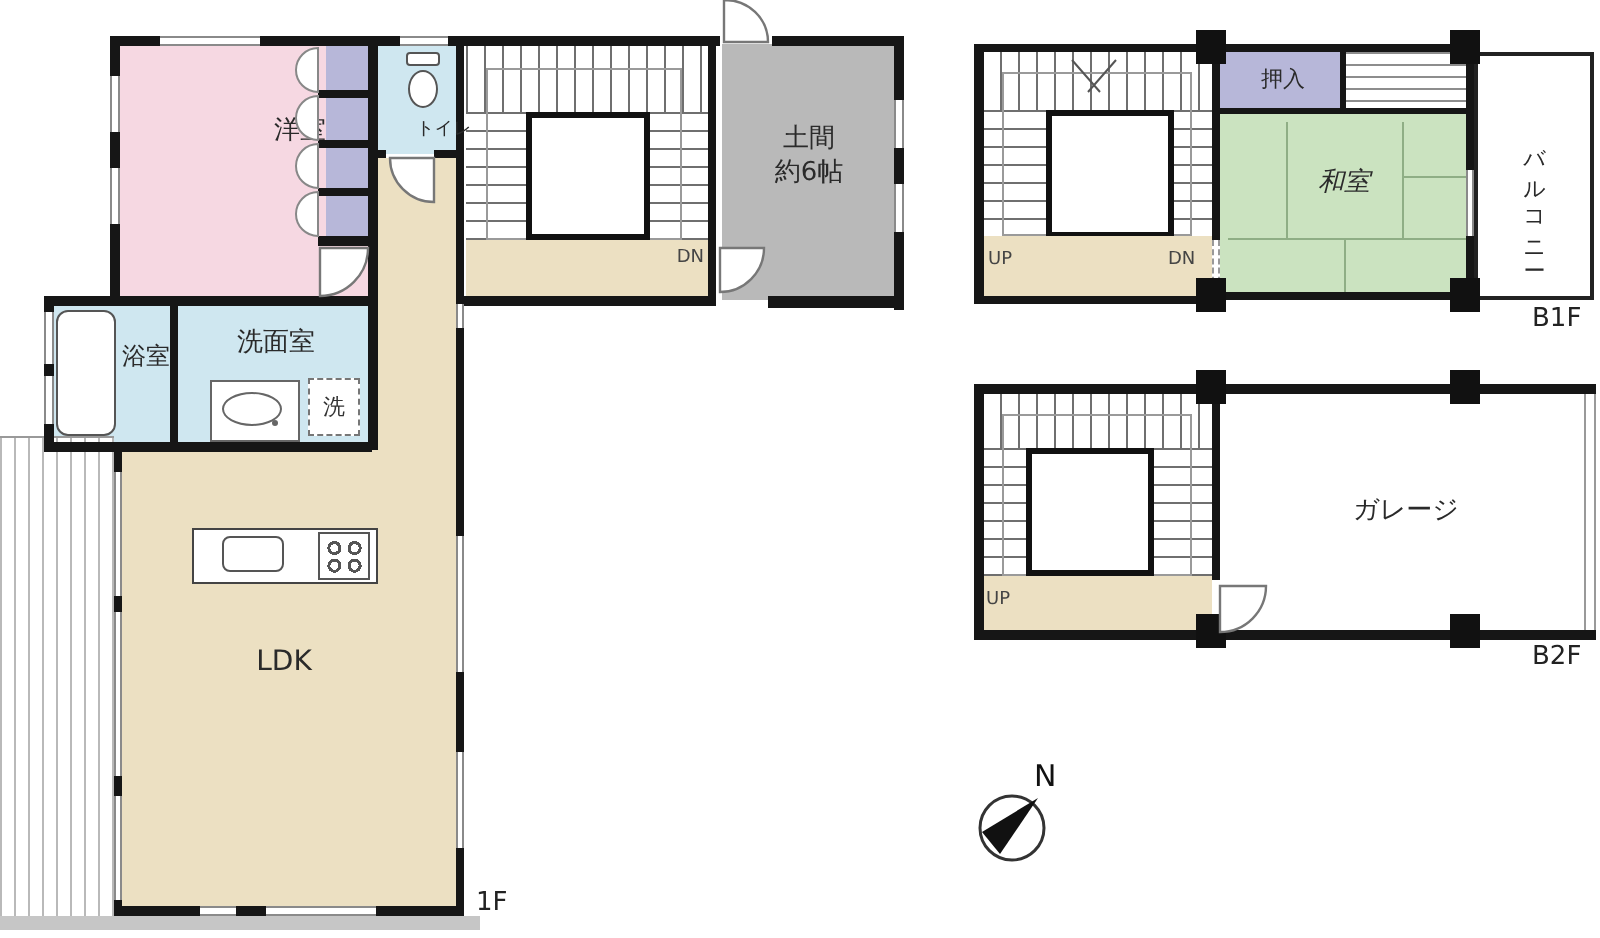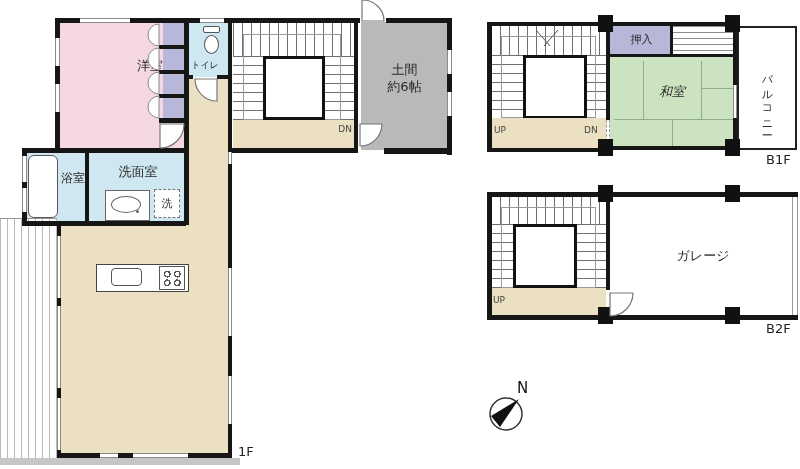--- a/index.html
+++ b/index.html
@@ -129,28 +129,29 @@
     <div class="abs" style="left:111px;top:268px;width:31px;height:18px;background:#fff;border:1px solid #555;border-radius:4px;"></div>
     <div class="abs" style="left:159px;top:266px;width:26px;height:24px;border:1px solid #555;background-image:
       radial-gradient(circle at 30% 32%, transparent 2px, #555 2px 3.5px, transparent 3.5px),
       radial-gradient(circle at 72% 32%, transparent 2px, #555 2px 3.5px, transparent 3.5px),
       radial-gradient(circle at 30% 72%, transparent 2px, #555 2px 3.5px, transparent 3.5px),
       radial-gradient(circle at 72% 72%, transparent 2px, #555 2px 3.5px, transparent 3.5px);"></div>
 
     <div class="lbl" style="left:60px;top:58px;width:100px;font-size:13px;margin-left:40px;">
       <span>洋室</span>
     </div>
-    <div class="lbl" style="left:184px;top:60px;width:42px;font-size:9px;">トイレ</div>
+    <div class="lbl" style="left:201px;top:60px;width:42px;font-size:9px;">トイレ</div>
     <div class="lbl" style="left:361px;top:62px;width:87px;font-size:13px;">
       <span>土間</span>
       <span>約6帖</span>
     </div>
     <div class="lbl" style="left:57px;top:171px;width:32px;font-size:12px;">浴室</div>
     <div class="lbl" style="left:92px;top:164px;width:92px;font-size:13px;">洗面室</div>
     <div class="lbl" style="left:67px;top:322px;width:150px;font-size:14px;">
+      <span>LDK</span>
     </div>
     <div class="floorlbl" style="left:238px;top:444px;">1F</div>
   </div>
 
   <div>
     <div class="abs" style="left:610px;top:26px;width:63px;height:28px;background:#b7b7d9;"></div>
     <div class="hatch-h" style="left:673px;top:26px;width:64px;height:28px;"></div>
     <div class="abs" style="left:610px;top:57px;width:123px;height:89px;background:#cbe3c0;"></div>
     <div class="tatami" style="left:643px;top:61px;width:1px;height:58px;"></div>
     <div class="tatami" style="left:701px;top:61px;width:1px;height:58px;"></div>

